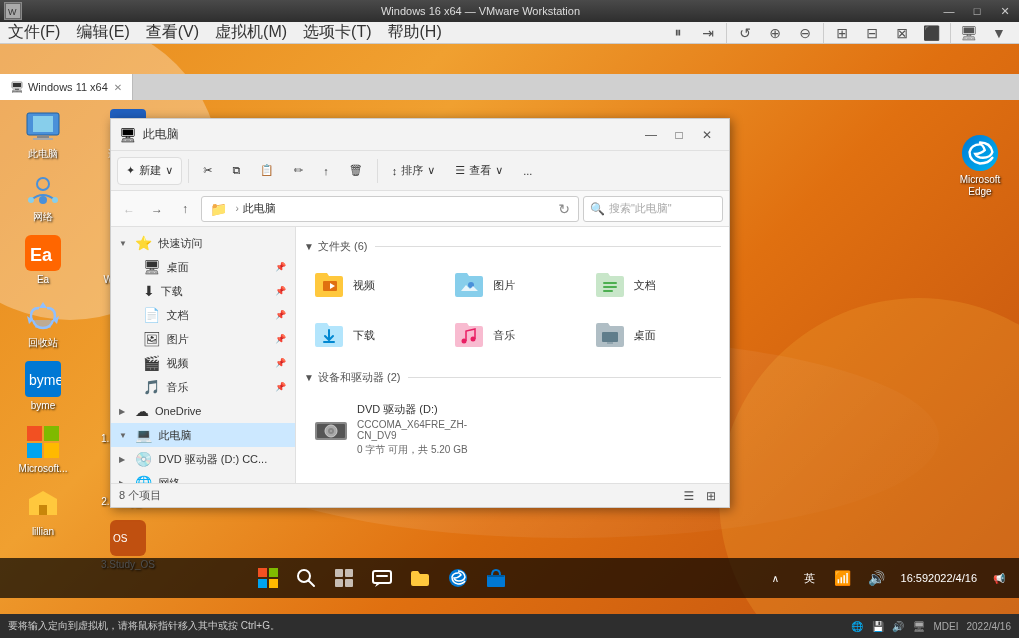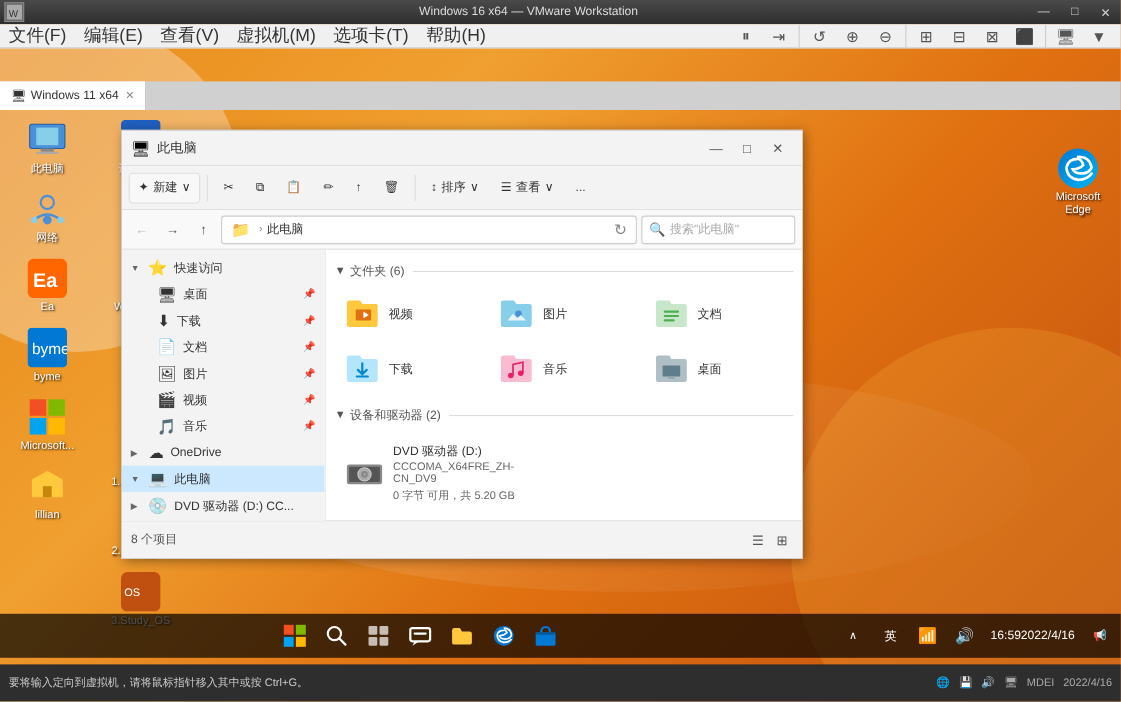--- a/index.html
+++ b/index.html
@@ -202,30 +202,30 @@
     }
     .fe-drive-icon { width: 36px; height: 36px; display: flex; align-items: center; justify-content: center; font-size: 24px; flex-shrink: 0; }
     .fe-drive-info { display: flex; flex-direction: column; gap: 2px; }
     .fe-drive-name { font-size: 11px; color: #333; font-weight: 500; }
     .fe-drive-sub { font-size: 10px; color: #666; }
     .fe-drive-bar-container { width: 80px; height: 6px; background: #e0e0e0; border-radius: 2px; margin-top: 2px; }
     .fe-drive-bar { height: 100%; background: #0078d4; border-radius: 2px; }
 
     
     .fe-statusbar {
-      height: 34px; background: #f3f3f3; border-top: 1px solid #e0e0e0;
+      height: 24px; background: #f3f3f3; border-top: 1px solid #e0e0e0;
       display: flex; align-items: center; justify-content: space-between;
       padding: 0 8px; font-size: 11px; color: #555;
     }
     .fe-view-btns { display: flex; gap: 2px; }
     .fe-view-btn { width: 20px; height: 20px; display: flex; align-items: center; justify-content: center; cursor: pointer; font-size: 12px; color: #555; }
 
     
     .vmware-statusbar {
-      position: absolute; bottom: 0; left: 0; right: 0; height: 34px;
+      position: absolute; bottom: 0; left: 0; right: 0; height: 24px;
       background: #2e2e2e;
       display: flex; align-items: center;
       color: #ccc; font-size: 10px; padding: 0 8px;
     }
 
     
     .bg-shape {
       position: absolute; border-radius: 50%;
       opacity: 0.3;
     }
@@ -332,20 +332,34 @@
         <div class="ib-label">网络</div>
       </div>
       <div class="icon-box">
         <div class="ib-icon">
           <svg width="36" height="36" viewBox="0 0 36 36">
             <rect width="36" height="36" rx="6" fill="#ff6600"></rect>
             <text x="5" y="26" font-size="18" font-weight="bold" fill="white">Ea</text>
           </svg>
         </div>
         <div class="ib-label">Ea</div>
+      </div>
+      <div class="icon-box">
+        <div class="ib-icon">
+          <svg width="36" height="36" viewBox="0 0 36 36">
+            <path d="M18 4 L22 10 L14 10 Z" fill="#90c0ff"></path>
+            <path d="M28 22 L34 18 L32 26 Z" fill="#90c0ff"></path>
+            <path d="M8 22 L2 18 L4 26 Z" fill="#90c0ff"></path>
+            <path d="M14 10 Q6 10 6 18 Q6 22 8 22" fill="none" stroke="#90c0ff" stroke-width="2.5"></path>
+            <path d="M22 10 Q30 10 30 18 Q30 22 28 22" fill="none" stroke="#90c0ff" stroke-width="2.5"></path>
+            <path d="M8 22 Q10 30 18 30 Q26 30 28 22" fill="none" stroke="#90c0ff" stroke-width="2.5"></path>
+            <rect x="10" y="22" width="16" height="8" rx="1" fill="#90c0ff" opacity="0.5"></rect>
+          </svg>
+        </div>
+        <div class="ib-label">回收站</div>
       </div>
       <div class="icon-box">
         <div class="ib-icon">
           <svg width="36" height="36" viewBox="0 0 36 36">
             <rect width="36" height="36" rx="4" fill="#0078d4"></rect>
             <text x="4" y="24" font-size="14" fill="white">byme</text>
           </svg>
         </div>
         <div class="ib-label">byme</div>
       </div>

